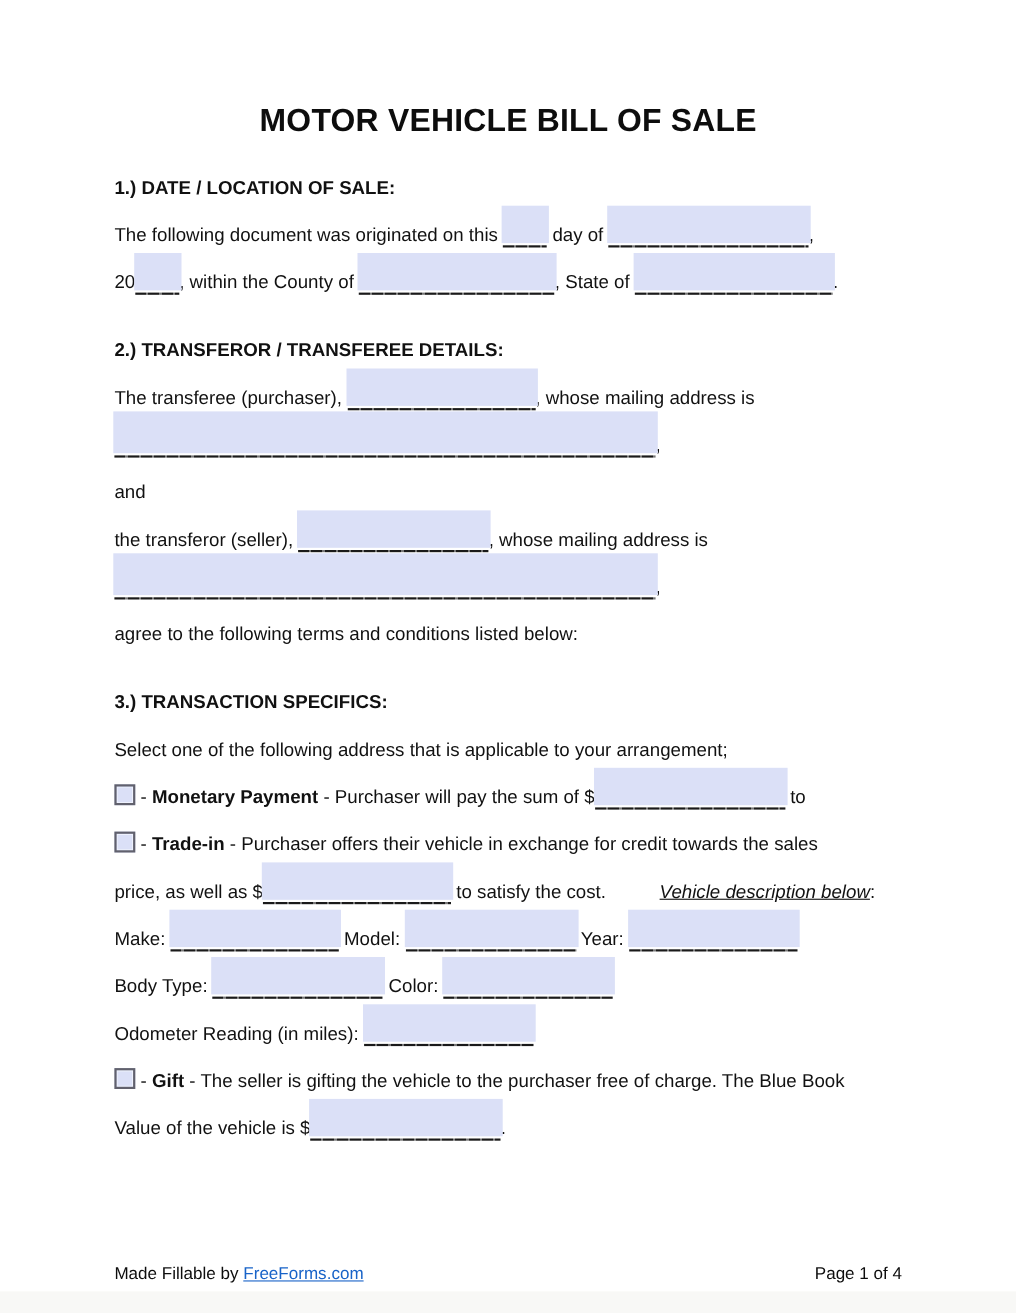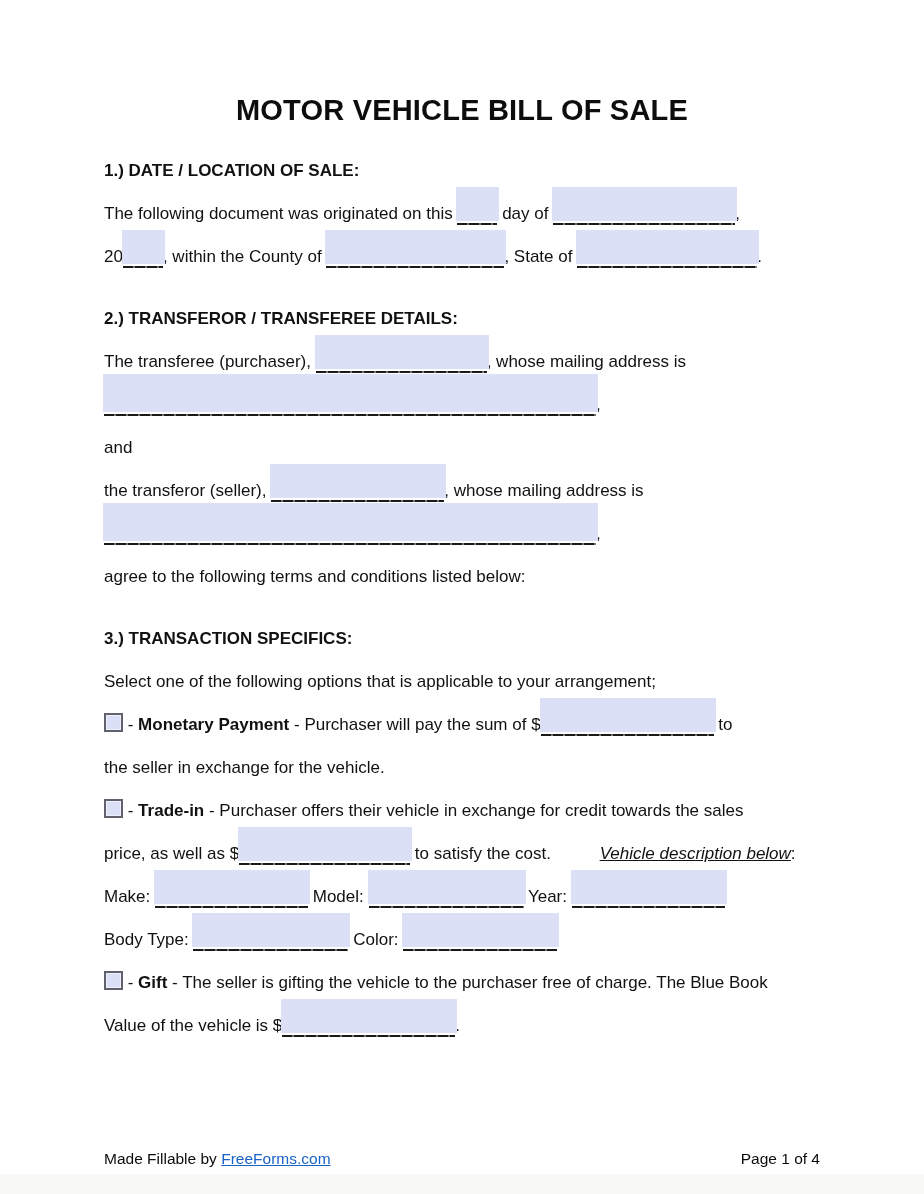--- a/index.html
+++ b/index.html
@@ -98,29 +98,29 @@
 
     <div class="sec-heading later">2.) TRANSFEROR / TRANSFEREE DETAILS:</div>
     <div class="line"><span class="seg">The transferee (purchaser), </span><span class="blank w-name"><span class="hl"></span></span><span class="seg">, whose mailing address is</span></div>
     <div class="line"><span class="blank w-address"><span class="hl tall"></span></span><span class="seg">,</span></div>
     <div class="line"><span class="seg">and</span></div>
     <div class="line"><span class="seg">the transferor (seller), </span><span class="blank w-name2"><span class="hl"></span></span><span class="seg">, whose mailing address is</span></div>
     <div class="line"><span class="blank w-address"><span class="hl tall"></span></span><span class="seg">,</span></div>
     <div class="line"><span class="seg">agree to the following terms and conditions listed below:</span></div>
 
     <div class="sec-heading later">3.) TRANSACTION SPECIFICS:</div>
-    <div class="line"><span class="seg">Select one of the following options that is applicable to your arrangement;</span></div>
+    <div class="line"><span class="seg">Select one of the following address that is applicable to your arrangement;</span></div>
 
     <div class="line"><span class="checkbox"></span><span class="seg"> - </span><span class="seg b">Monetary Payment</span><span class="seg"> - Purchaser will pay the sum of $</span><span class="blank w-sum"><span class="hl"></span></span><span class="seg"> to</span></div>
-    <div class="line"><span class="seg">the seller in exchange for the vehicle.</span></div>
 
     <div class="line"><span class="checkbox"></span><span class="seg"> - </span><span class="seg b">Trade-in</span><span class="seg"> - Purchaser offers their vehicle in exchange for credit towards the sales</span></div>
     <div class="line"><span class="seg">price, as well as $</span><span class="blank w-trade"><span class="hl"></span></span><span class="seg"> to satisfy the cost. </span><span class="seg iu">Vehicle description below</span><span class="seg">:</span></div>
     <div class="line"><span class="seg">Make: </span><span class="blank w-make"><span class="hl"></span></span><span class="seg"> Model: </span><span class="blank w-model"><span class="hl"></span></span><span class="seg"> Year: </span><span class="blank w-vyear"><span class="hl"></span></span></div>
     <div class="line"><span class="seg">Body Type: </span><span class="blank w-body"><span class="hl"></span></span><span class="seg"> Color: </span><span class="blank w-color"><span class="hl"></span></span></div>
+    <div class="line"><span class="seg">Odometer Reading (in miles): </span><span class="blank w-odo"><span class="hl"></span></span></div>
 
     <div class="line"><span class="checkbox"></span><span class="seg"> - </span><span class="seg b">Gift</span><span class="seg"> - The seller is gifting the vehicle to the purchaser free of charge. The Blue Book</span></div>
     <div class="line"><span class="seg">Value of the vehicle is $</span><span class="blank w-gift"><span class="hl"></span></span><span class="seg">.</span></div>
 
   </div>
 
   <div class="footer">
     <div><span class="seg">Made Fillable by </span><span class="link">FreeForms.com</span></div>
     <div>Page 1 of 4</div>
   </div>

